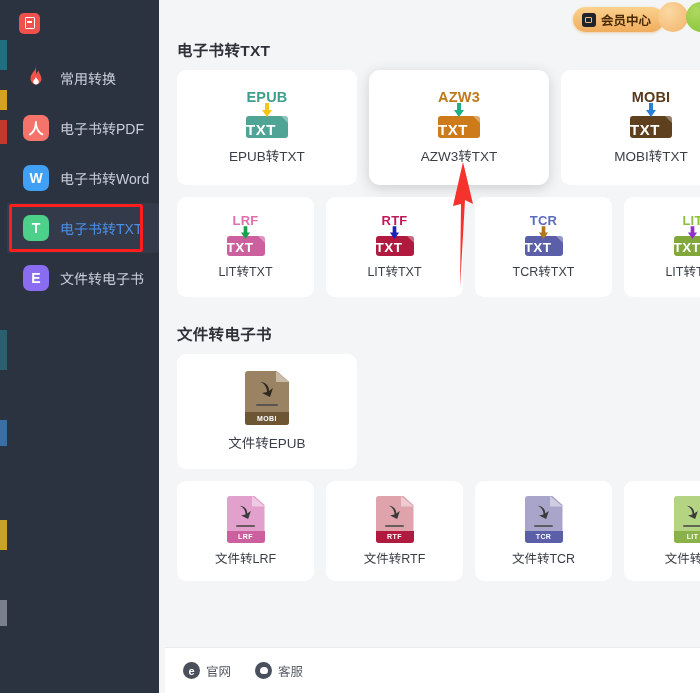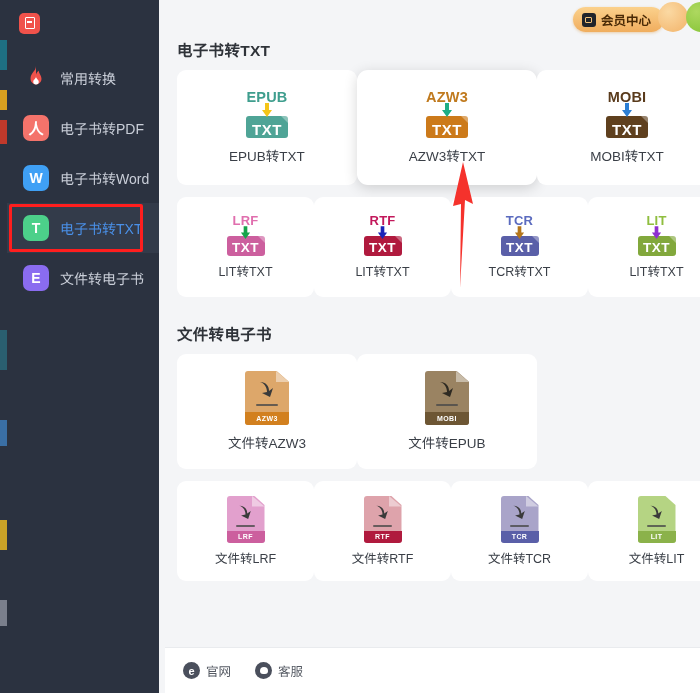--- a/index.html
+++ b/index.html
@@ -77,21 +77,21 @@
   .avatar-a{position:absolute;right:12px;top:2px;width:30px;height:30px;border-radius:50%;
     background:radial-gradient(circle at 35% 32%,#fbd9a3,#f2b369);}
   .avatar-b{position:absolute;right:-16px;top:2px;width:30px;height:30px;border-radius:50%;
     background:radial-gradient(circle at 35% 32%,#aed860,#82c232);}
 
   .section-title{
     font-size:15.5px;font-weight:bold;color:#2f3339;margin:6px 0 10px 18px;letter-spacing:.3px;
   }
   .section-title.second{margin-top:25px;}
 
-  .grid{display:flex;padding-left:18px;}
+  .grid{display:flex;gap:12px;padding-left:18px;}
   .grid.row2{margin-top:12px;}
 
   .card{
     background:#ffffff;border-radius:9px;
     display:flex;flex-direction:column;align-items:center;justify-content:center;
     cursor:pointer;flex:0 0 auto;box-sizing:border-box;
   }
   .card.wide{width:180px;height:115px;}
   .card.narrow{width:137px;height:100px;}
   .card.sel{
@@ -103,21 +103,21 @@
   
   .txtic{position:relative;width:64px;height:48px;}
   .txtic .fmt{
     position:absolute;top:0;left:0;width:64px;text-align:center;
     font-size:14.5px;font-weight:bold;line-height:14px;letter-spacing:.2px;
   }
   .txtic.sm{width:54px;height:42px;}
   .txtic.sm .fmt{width:54px;font-size:13px;line-height:13px;}
   .txtic .box{
     position:absolute;left:11px;bottom:0;width:42px;height:22px;border-radius:3px;
-    display:flex;align-items:flex-end;justify-content:center;
+    display:flex;align-items:flex-end;
   }
   .txtic.sm .box{left:8px;width:38px;height:20px;}
   .txtic .box:before{
     content:"";position:absolute;right:0;top:0;border-left:7px solid transparent;
     border-top:7px solid rgba(255,255,255,.35);
   }
   .txtic .box em{
     font-style:normal;color:#ffffff;font-weight:bold;font-size:15px;line-height:17px;
     letter-spacing:.5px;
   }
@@ -338,32 +338,20 @@
         <div class="card-label">LIT转TXT</div>
       </div>
 
     </div>
 
     <div class="section-title second">文件转电子书</div>
 
     <div class="grid">
 
 
-      <div class="card wide">
-        <div class="docic">
-          <div class="pg" style="background:#dda76a"></div>
-            <div class="fold"></div>
-          <svg class="dlarr" viewBox="0 0 26 26">
-              <path d="M6 3c6 0 9 4 9 9l4-3-3 9-8-4 5-1c0-5-3-9-7-10z" fill="#3a3a3a"></path>
-            </svg>
-          <div class="base"></div>
-          <div class="band" style="background:#d2801f">AZW3</div>
-        </div>
-        <div class="card-label">文件转AZW3</div>
-      </div>
 
       <div class="card wide">
         <div class="docic">
           <div class="pg" style="background:#9a8362"></div>
             <div class="fold"></div>
           <svg class="dlarr" viewBox="0 0 26 26">
               <path d="M6 3c6 0 9 4 9 9l4-3-3 9-8-4 5-1c0-5-3-9-7-10z" fill="#2e2a22"></path>
             </svg>
           <div class="base"></div>
           <div class="band" style="background:#6d5634">MOBI</div>

